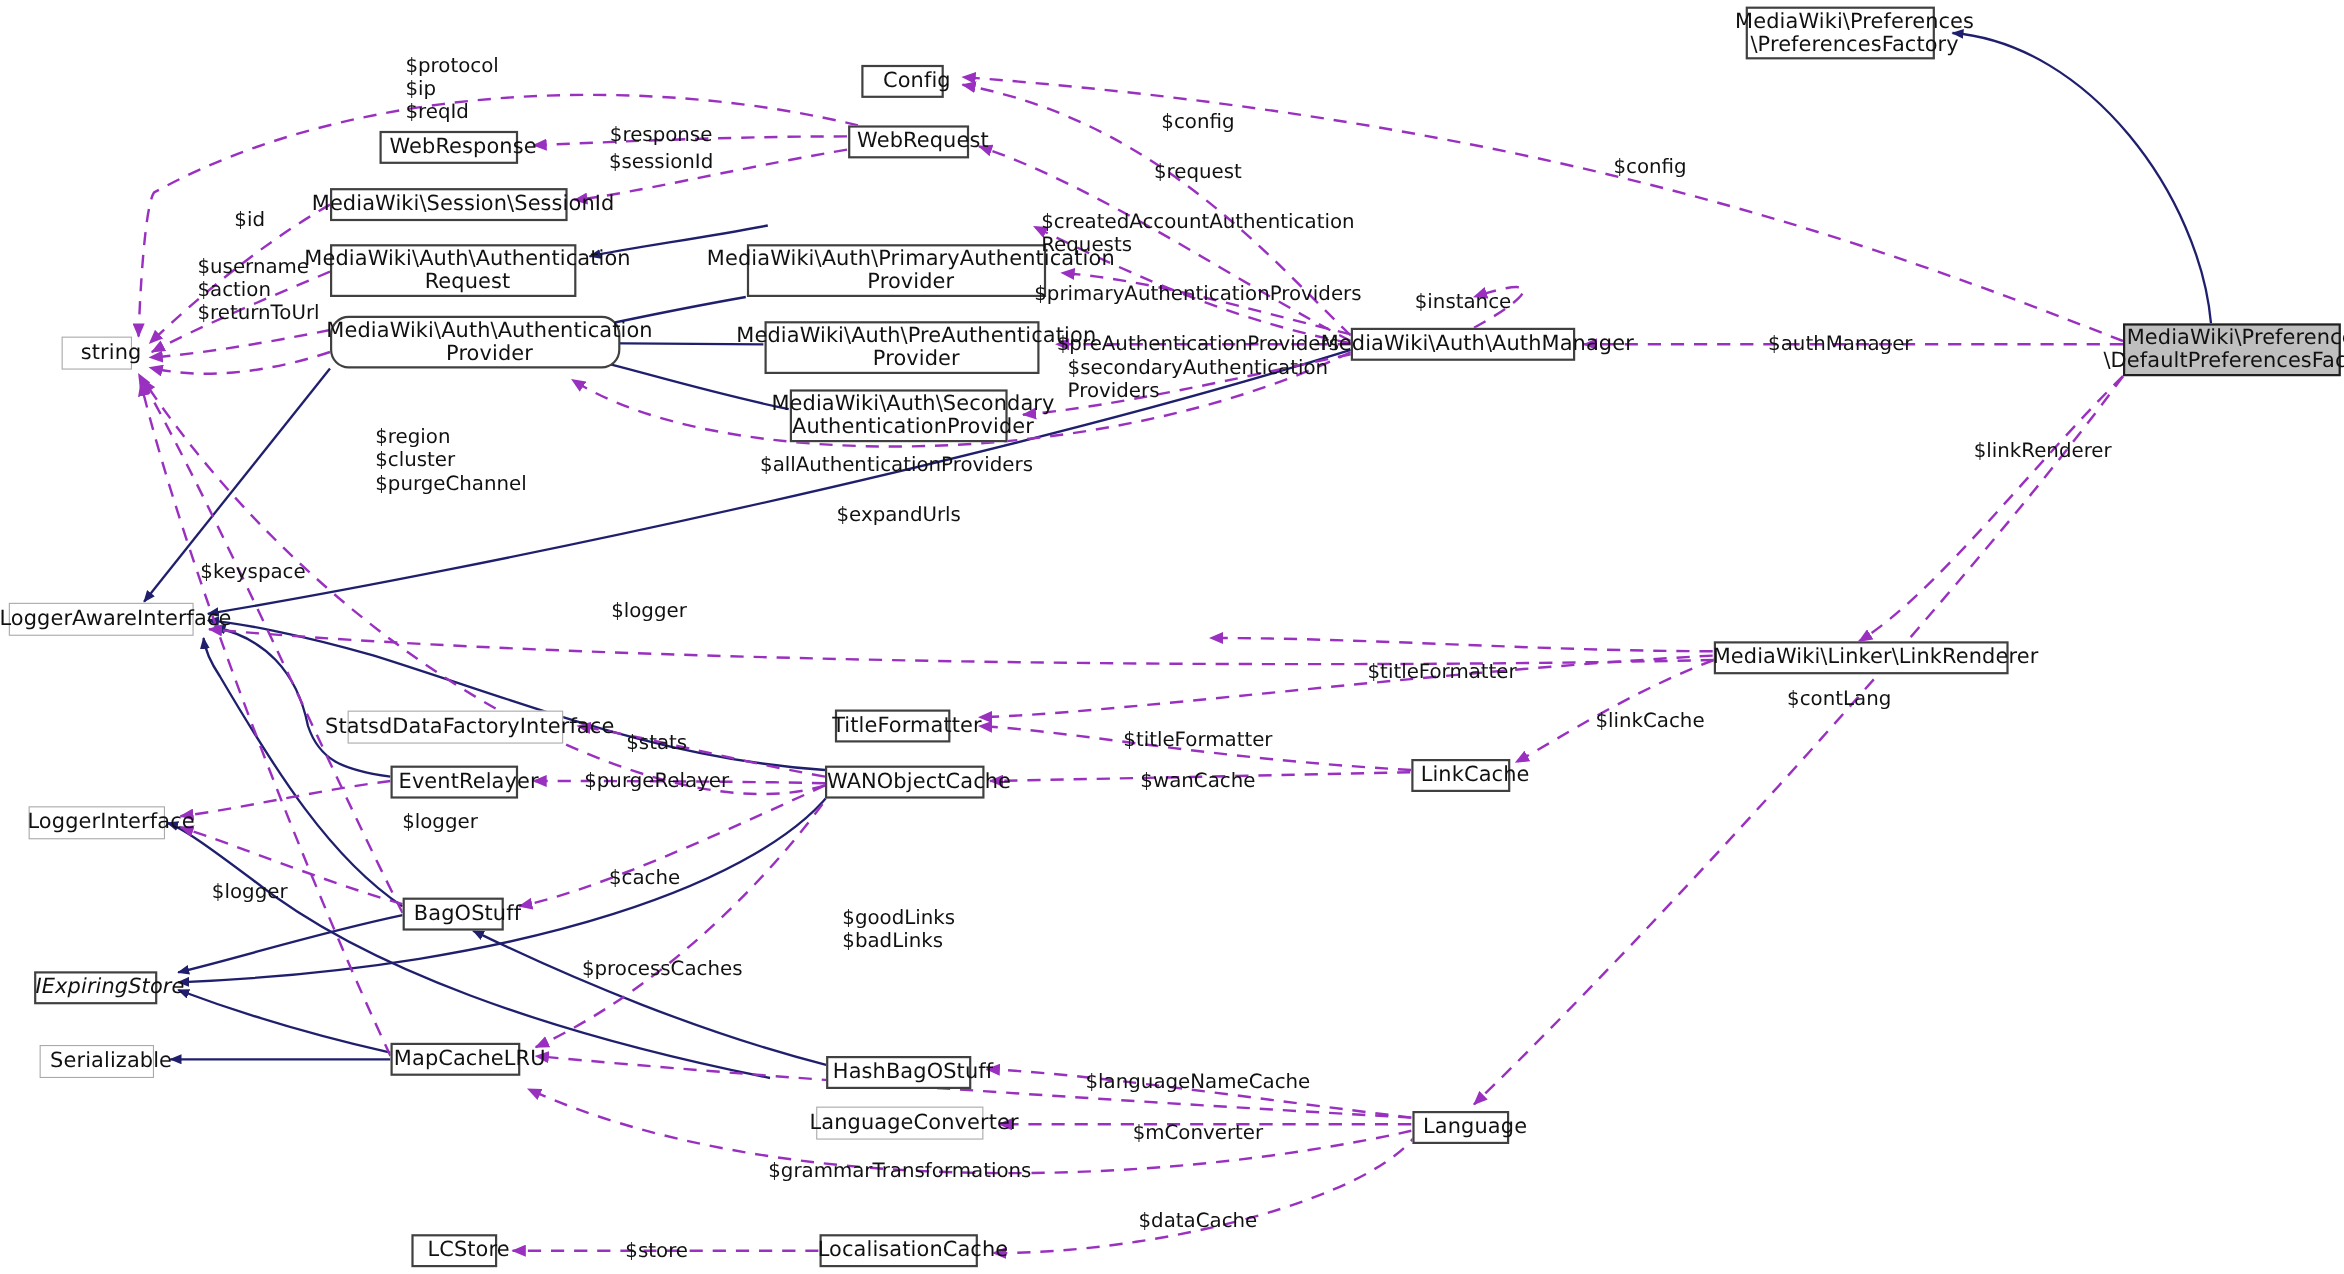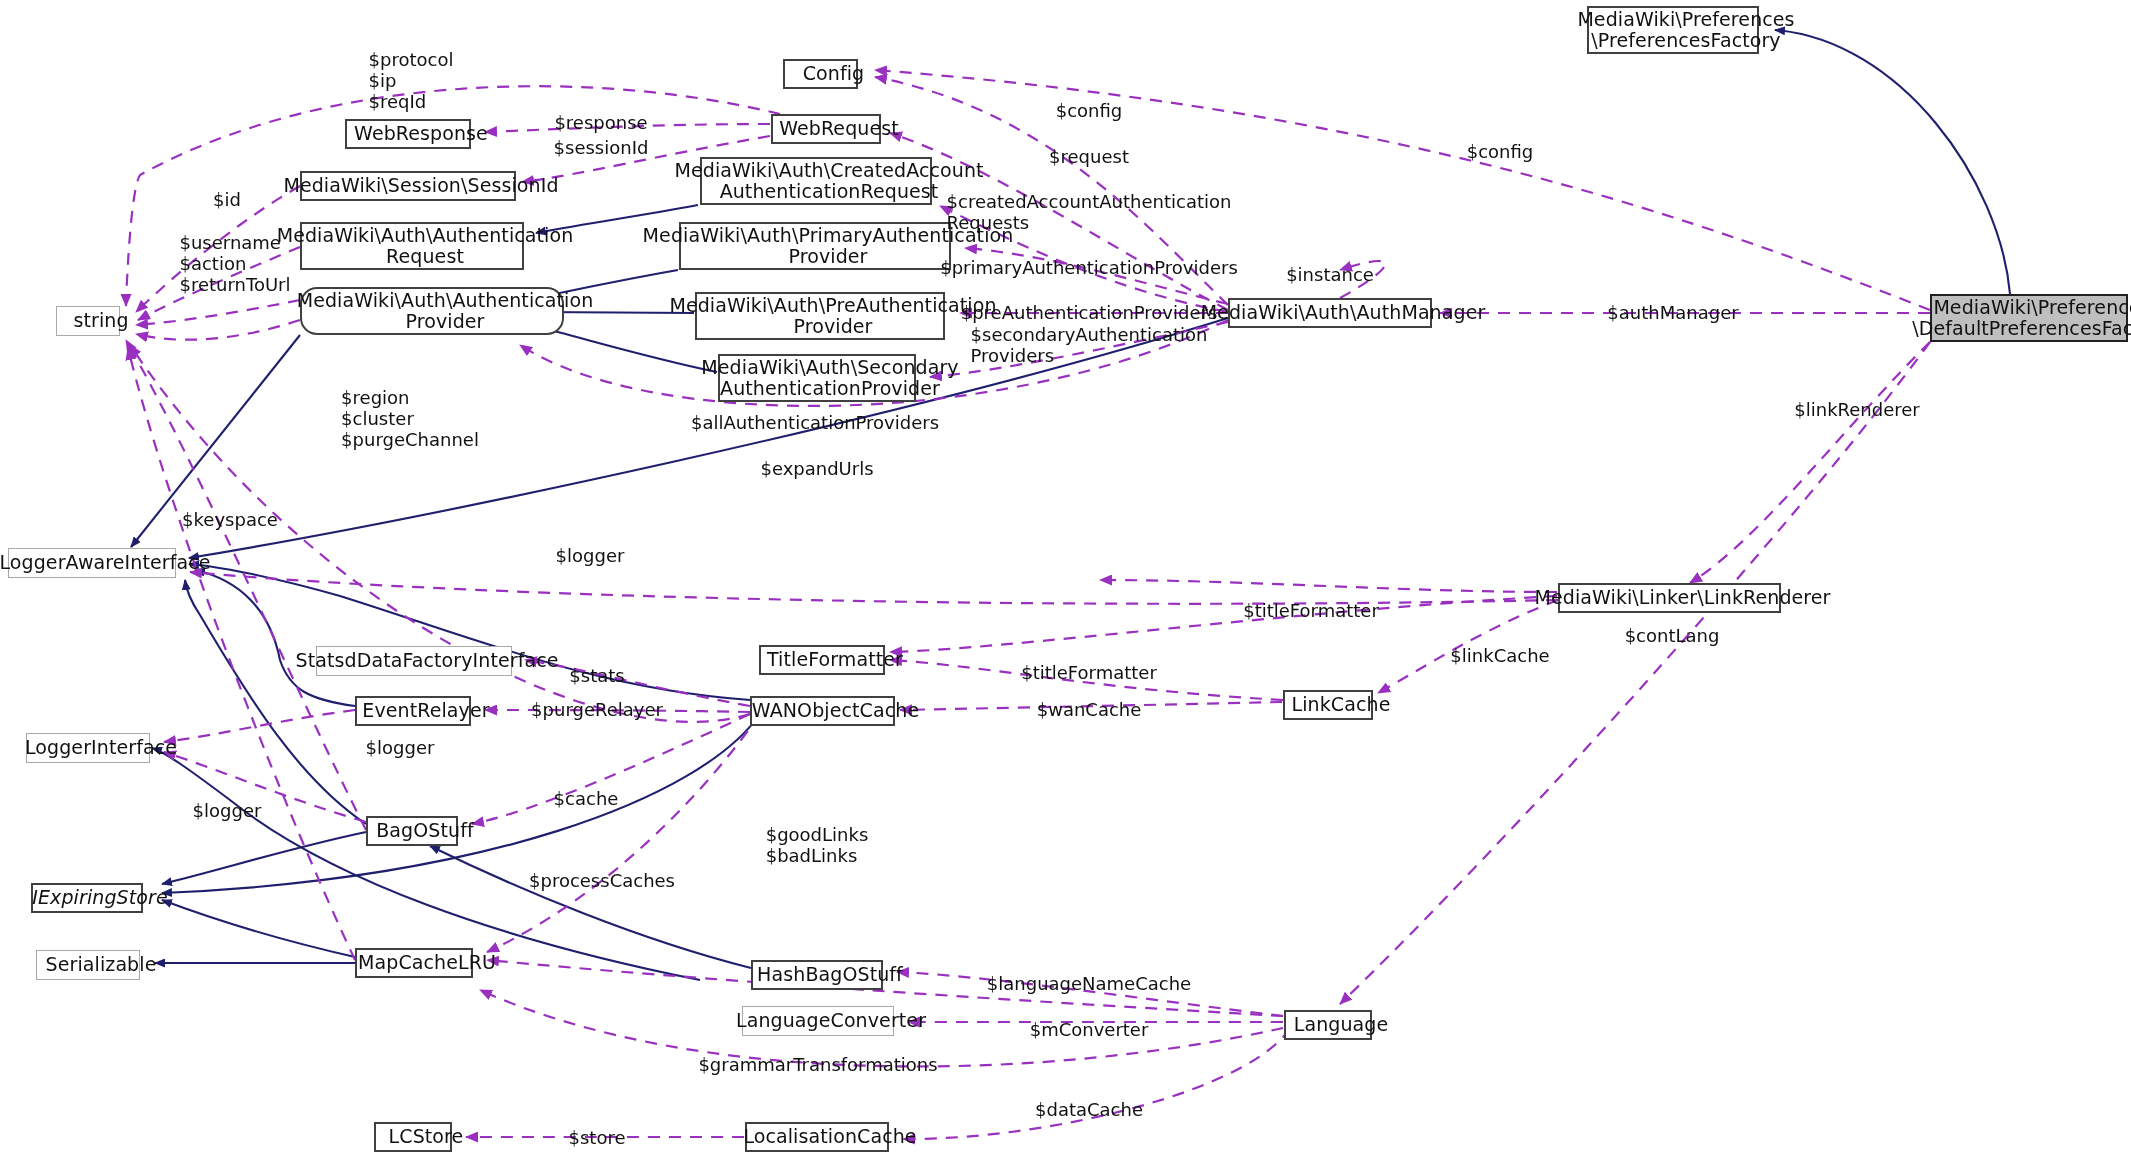--- a/index.html
+++ b/index.html
@@ -139,40 +139,38 @@
       <path d="M744,1137 C640,1137 520,1137 466,1137"></path>
     </g>
   </svg>
 
   <div class="node b2" style="left: 1587px; top: 6px; width: 172px; height: 48px;">MediaWiki\Preferences
 \PreferencesFactory</div>
   <div class="node b2" style="left: 783px; top: 59px; width: 75px; height: 30px;">Config</div>
   <div class="node b2" style="left: 345px; top: 119px; width: 126px; height: 30px;">WebResponse</div>
   <div class="node b2" style="left: 771px; top: 114px; width: 110px; height: 30px;">WebRequest</div>
   <div class="node b2" style="left: 300px; top: 171px; width: 216px; height: 30px;">MediaWiki\Session\SessionId</div>
-  <div class="node b2" style="left: 700px; top: 157px; width: 232px; height: 48px;">MediaWiki\Auth\CreatedAccount
-AuthenticationRequest</div>
   <div class="node b2" style="left: 300px; top: 222px; width: 224px; height: 48px;">MediaWiki\Auth\Authentication
 Request</div>
   <div class="node b2" style="left: 679px; top: 222px; width: 272px; height: 48px;">MediaWiki\Auth\PrimaryAuthentication
 Provider</div>
   <div class="node b2" style="left: 300px; top: 287px; width: 264px; height: 48px; border-radius: 17px;">MediaWiki\Auth\Authentication
 Provider</div>
   <div class="node b2" style="left: 695px; top: 292px; width: 250px; height: 48px;">MediaWiki\Auth\PreAuthentication
 Provider</div>
   <div class="node b2" style="left: 718px; top: 354px; width: 198px; height: 48px;">MediaWiki\Auth\Secondary
 AuthenticationProvider</div>
   <div class="node b2" style="left: 1228px; top: 298px; width: 204px; height: 30px;">MediaWiki\Auth\AuthManager</div>
   <div class="node hl" style="left: 1930px; top: 294px; width: 198px; height: 48px;">MediaWiki\Preferences
 \DefaultPreferencesFactory</div>
   <div class="node thin" style="left: 56px; top: 306px; width: 64px; height: 30px; text-align: right;">string</div>
   <div class="node thin" style="left: 8px; top: 548px; width: 168px; height: 30px;">LoggerAwareInterface</div>
-  <div class="node b2" style="left: 1558px; top: 583px; width: 223px; height: 30px;">MediaWiki\Linker\LinkRenderer</div>
+  <div class="node b2" style="left: 1558px; top: 583px; width: 268px; height: 30px;">MediaWiki\Linker\LinkRenderer</div>
   <div class="node thin" style="left: 316px; top: 646px; width: 196px; height: 30px;">StatsdDataFactoryInterface</div>
-  <div class="node b2" style="left: 759px; top: 645px; width: 126px; height: 30px;">TitleFormatter</div>
+  <div class="node b2" style="left: 759px; top: 645px; width: 105px; height: 30px;">TitleFormatter</div>
   <div class="node b2" style="left: 355px; top: 696px; width: 116px; height: 30px;">EventRelayer</div>
   <div class="node b2" style="left: 750px; top: 696px; width: 145px; height: 30px;">WANObjectCache</div>
   <div class="node b2" style="left: 1283px; top: 690px; width: 90px; height: 30px;">LinkCache</div>
   <div class="node thin" style="left: 26px; top: 733px; width: 124px; height: 30px;">LoggerInterface</div>
   <div class="node b2" style="left: 366px; top: 816px; width: 92px; height: 30px;">BagOStuff</div>
   <div class="node b2" style="left: 31px; top: 883px; width: 112px; height: 30px; font-style: italic;">IExpiringStore</div>
   <div class="node b2" style="left: 355px; top: 948px; width: 118px; height: 30px;">MapCacheLRU</div>
   <div class="node thin" style="left: 36px; top: 950px; width: 104px; height: 30px;">Serializable</div>
   <div class="node b2" style="left: 751px; top: 960px; width: 132px; height: 30px;">HashBagOStuff</div>
   <div class="node thin" style="left: 742px; top: 1006px; width: 152px; height: 30px;">LanguageConverter</div>

